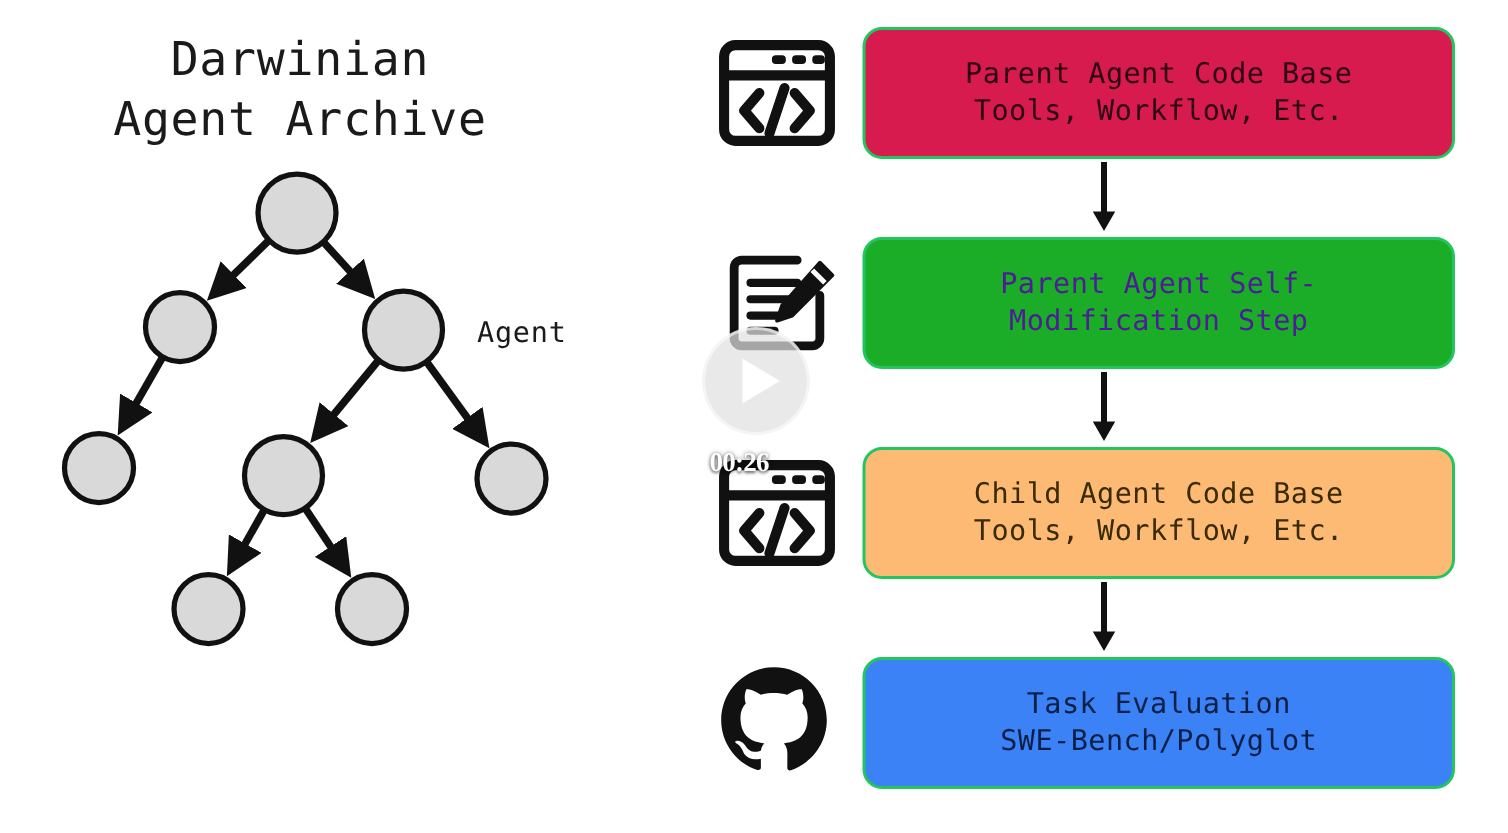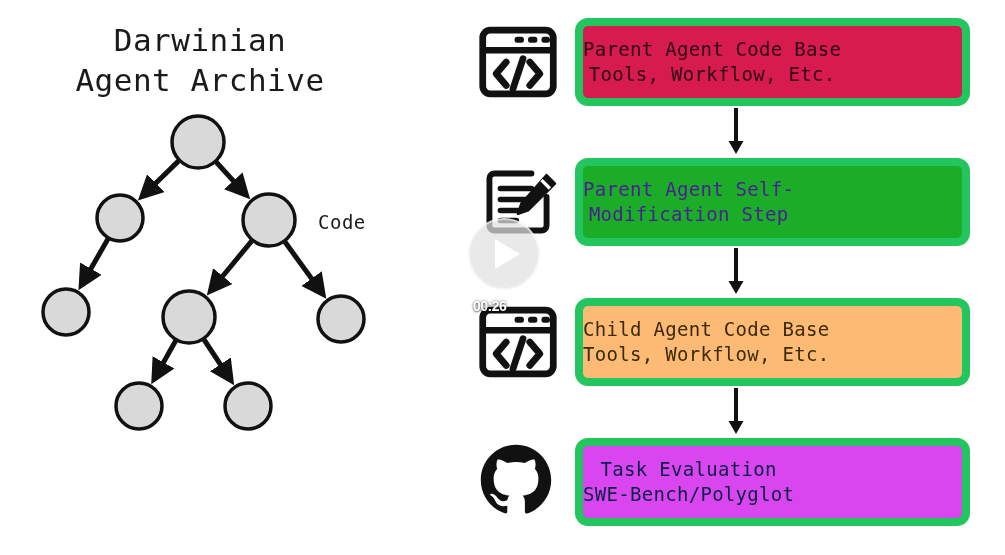--- a/index.html
+++ b/index.html
@@ -78,25 +78,25 @@
     min-width: 115px;
     height: 100px;
     display: flex;
     align-items: center;
     justify-content: center;
   }
   .flow-box {
     flex: 1;
     height: 88px;
     margin-right: 35px;
-    border: 8px solid #22c55e;
+    border: 2px solid #22c55e;
     border-radius: 13px;
     display: flex;
     align-items: center;
-    justify-content: flex-start;
+    justify-content: center;
     box-sizing: border-box;
   }
   .flow-box-text {
     text-align: center;
     font-family: "DejaVu Sans Mono", "Liberation Mono", monospace;
     font-size: 19px;
     line-height: 1.32;
     letter-spacing: 0.3px;
     white-space: pre-line;
   }
@@ -127,22 +127,22 @@
     height: 0;
     margin-left: 7px;
     border-top: 15px solid transparent;
     border-bottom: 15px solid transparent;
     border-left: 25px solid #ffffff;
   }
   #video-timestamp {
     position: absolute;
     left: 473px;
     top: 298px;
-    font-family: Liberation Sans, sans-serif;
-    font-size: 14px;
+    font-family: Liberation Serif, serif;
+    font-size: 18px;
     font-weight: 700;
     color: #ffffff;
     text-shadow: 0 0 3px rgba(0,0,0,0.55), 0 1px 2px rgba(0,0,0,0.45);
     letter-spacing: -0.5px;
   }
 </style>
 </head>
 <body>
 
 <div id="stage">
@@ -172,21 +172,21 @@
           <circle cx="120" cy="218" r="23" fill="#d9d9d9" stroke="#111111" stroke-width="3.5"></circle>
           <circle cx="269" cy="220" r="26" fill="#d9d9d9" stroke="#111111" stroke-width="3.5"></circle>
           <circle cx="66" cy="312" r="23" fill="#d9d9d9" stroke="#111111" stroke-width="3.5"></circle>
           <circle cx="189" cy="317" r="26" fill="#d9d9d9" stroke="#111111" stroke-width="3.5"></circle>
           <circle cx="341" cy="319" r="23" fill="#d9d9d9" stroke="#111111" stroke-width="3.5"></circle>
           <circle cx="139" cy="406" r="23" fill="#d9d9d9" stroke="#111111" stroke-width="3.5"></circle>
           <circle cx="248" cy="406" r="23" fill="#d9d9d9" stroke="#111111" stroke-width="3.5"></circle>
         </g>
     </svg>
 
-    <div id="child-label">Code</div>
+    <div id="child-label">Agent</div>
   </div>
 
   <div id="right-panel">
     <div id="flow-rows">
         <div class="flow-row" style="top: 12px;">
           <div class="row-icon">
             <span style="display: block; width: 84px; height: 84px;"><svg viewBox="0 0 100 100" width="84" height="84">
                 <rect x="8" y="12" width="84" height="76" rx="9" ry="9" fill="#fff" stroke="#111" stroke-width="8"></rect>
                 <line x1="8" y1="36" x2="92" y2="36" stroke="#111" stroke-width="8"></line>
                 <rect x="46" y="20" width="11" height="7" rx="3" fill="#111"></rect>
@@ -236,21 +236,21 @@
             <div class="flow-box-text" style="color: rgb(58, 42, 2);">Child Agent Code Base
 Tools, Workflow, Etc.</div>
           </div>
         </div>
         <div class="flow-row" style="top: 432px;">
           <div class="row-icon">
             <span style="display: block; width: 84px; height: 84px;"><svg viewBox="0 0 100 100" width="80" height="80">
                 <path fill="#111" d="M50 6C25.7 6 6 25.7 6 50c0 19.4 12.6 35.9 30.1 41.7 2.2.4 3-1 3-2.1 0-1-.04-3.8-.06-7.4-12.2 2.7-14.8-5.9-14.8-5.9-2-5.1-4.9-6.4-4.9-6.4-4-2.7.3-2.7.3-2.7 4.4.3 6.7 4.5 6.7 4.5 3.9 6.7 10.3 4.8 12.8 3.7.4-2.9 1.5-4.8 2.8-5.9-9.7-1.1-19.9-4.9-19.9-21.7 0-4.8 1.7-8.7 4.5-11.8-.5-1.1-2-5.6.4-11.6 0 0 3.7-1.2 12.1 4.5 3.5-1 7.3-1.5 11-1.5s7.5.5 11 1.5c8.4-5.7 12.1-4.5 12.1-4.5 2.4 6 .9 10.5.4 11.6 2.8 3.1 4.5 7 4.5 11.8 0 16.9-10.2 20.6-19.9 21.7 1.6 1.4 3 4.1 3 8.2 0 5.9-.05 10.7-.05 12.1 0 1.2.8 2.6 3 2.1C81.4 85.9 94 69.4 94 50 94 25.7 74.3 6 50 6z"></path>
               </svg></span>
           </div>
-          <div class="flow-box" style="background: #d946ef;">
+          <div class="flow-box" style="background: #3b82f6;">
             <div class="flow-box-text" style="color: rgb(12, 31, 71);">Task Evaluation
 SWE-Bench/Polyglot</div>
           </div>
         </div>
       </div>
     <div id="flow-connectors">
         <div class="connector" style="top: 108px; height: 46px;"><svg viewBox="0 0 22 46" width="22" height="46">
             <line x1="11" y1="0" x2="11" y2="35" stroke="#111111" stroke-width="4"></line>
             <path d="M3.5 33 L11 46 L18.5 33 Z" fill="#111111"></path>
           </svg></div>

